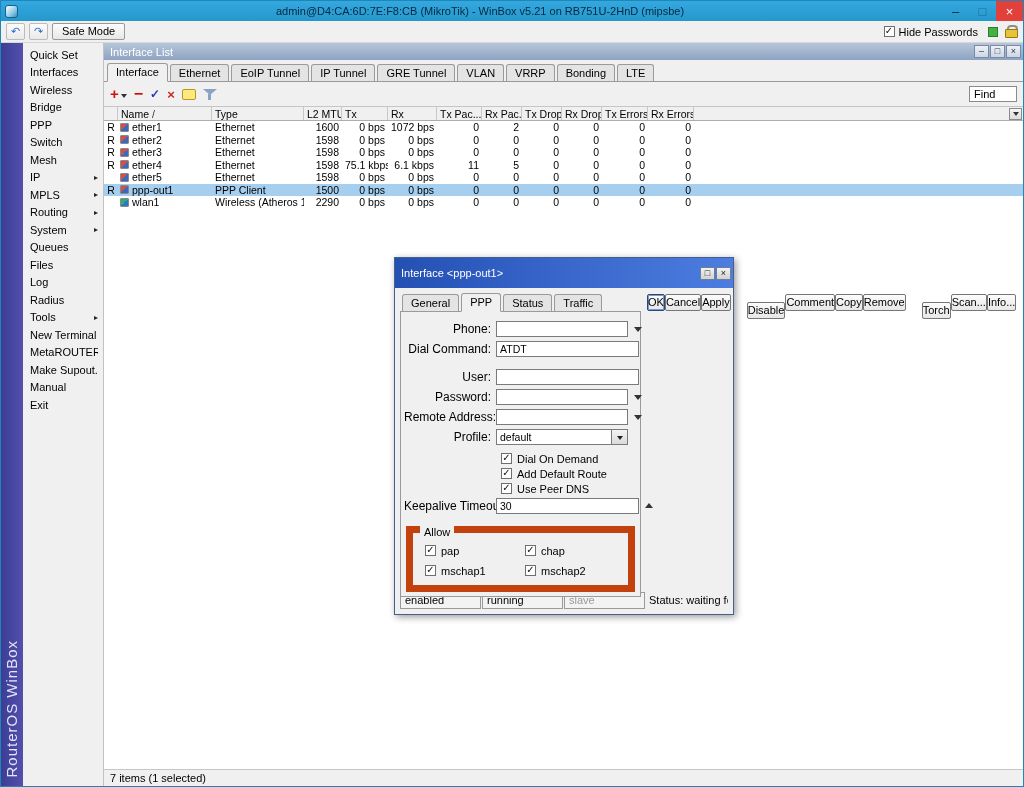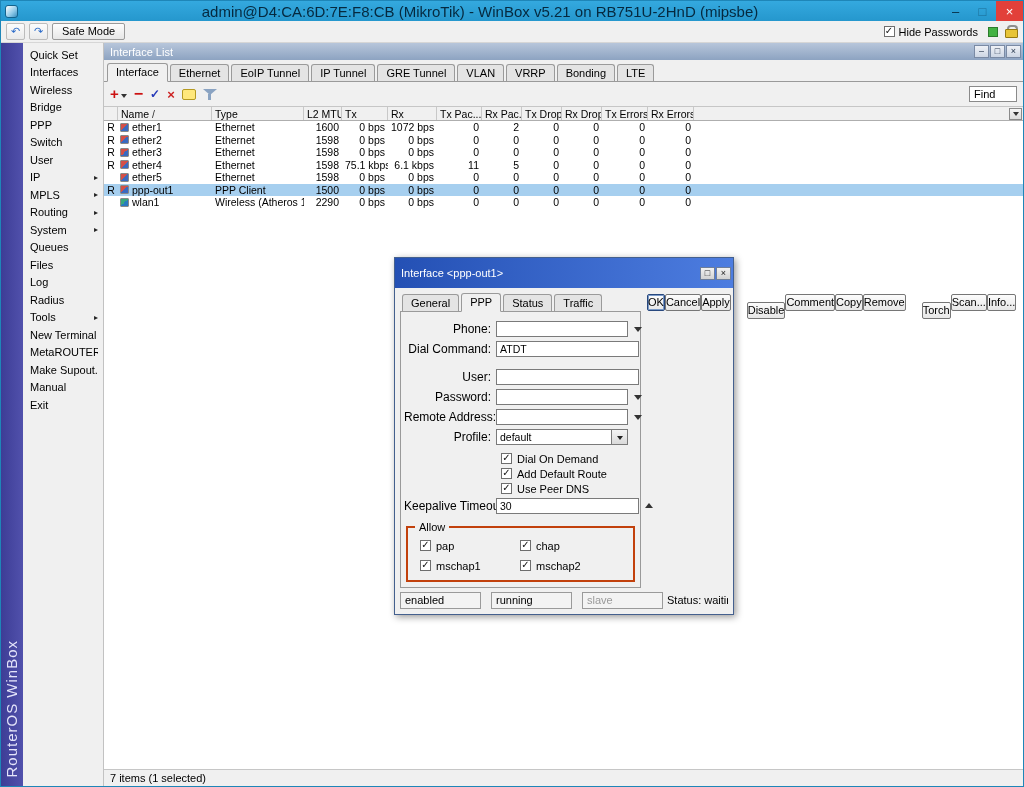--- a/index.html
+++ b/index.html
@@ -3,21 +3,21 @@
 <meta charset="utf-8">
 <style>
   * { margin:0; padding:0; box-sizing:border-box; }
   html,body { width:1024px; height:787px; overflow:hidden; }
   body { font-family:"Liberation Sans", sans-serif; font-size:11px; color:#000; background:#f0f0f0; }
   .app { width:1024px; height:787px; display:flex; flex-direction:column; border:1px solid #1e86b8; background:#f0f0f0; }
 
   
   .titlebar { height:20px; background:linear-gradient(#34a9df,#2597cd); display:flex; align-items:center; padding-left:4px; flex:none; }
   .tb-appicon { width:13px; height:13px; border-radius:3px; background:linear-gradient(135deg,#ffffff,#8ec9e8 60%,#3a8fc0); border:1px solid #14638d; flex:none; }
-  .tb-title { flex:1; text-align:center; color:#05293f; font-size:15px; white-space:nowrap; overflow:hidden; }
+  .tb-title { flex:1; text-align:center; color:#05293f; font-size:11px; white-space:nowrap; overflow:hidden; }
   .tb-btn { width:27px; height:20px; display:flex; align-items:center; justify-content:center; color:#05293f; font-size:13px; cursor:default; }
   .tb-btn.dim { opacity:.45; }
   .tb-close { background:#e2403a; color:#fff; }
 
   
   .toolbar { height:22px; background:#f0f0f0; border-bottom:1px solid #d6d6d6; display:flex; align-items:center; padding:0 5px; gap:4px; flex:none; }
   .nav-btn { width:19px; height:17px; border:1px solid #bcbcbc; border-radius:2px; background:linear-gradient(#fcfcfc,#eaeaea); color:#2a6ac8; font-size:11px; line-height:15px; text-align:center; }
   .safe-mode { height:17px; border:1px solid #9a9a9a; border-radius:2px; background:linear-gradient(#fdfdfd,#e7e7e7); padding:0 9px; line-height:15px; }
   .flex-sp { flex:1; }
   .cb { width:11px; height:11px; border:1px solid #6e6e6e; background:#fff; display:inline-flex; align-items:center; justify-content:center; font-size:10px; line-height:1; flex:none; }
@@ -93,21 +93,21 @@
   .inp { height:16px; border:1px solid #7a7a7a; background:#fff; padding:0 3px; font:inherit; font-size:10.5px; width:132px; }
   .inp.wide { width:146px; }
   .drop-arrow { width:0; height:0; border:4px solid transparent; border-top:5px solid #333; margin:5px 0 0 6px; }
   .up-arrow { width:0; height:0; border:4px solid transparent; border-bottom:5px solid #333; margin:0 0 5px 6px; }
   .combo { display:flex; }
   .combo .inp { width:116px; }
   .combo-btn { width:16px; height:16px; border:1px solid #7a7a7a; border-left:none; background:linear-gradient(#f4f4f4,#dadada); display:flex; align-items:center; justify-content:center; }
   .combo-btn::after { content:""; width:0; height:0; border:3.5px solid transparent; border-top:4.5px solid #222; margin-top:4px; }
   .sp8 { height:8px; } .sp4 { height:4px; }
   .cbrow { display:flex; align-items:center; gap:5px; height:15px; margin-left:97px; }
-  .group { position:relative; border:2px solid #c2410c; margin:10px 2px 0; padding:10px 0 7px 12px; }
+  .group { position:relative; border:7px solid #c2410c; margin:10px 2px 0; padding:10px 0 7px 12px; }
   .group-label { position:absolute; top:-7px; left:7px; background:#f0f0f0; padding:0 4px; }
   .group-grid { display:grid; grid-template-columns:100px 100px; row-gap:5px; }
   .group-grid .cbrow { margin-left:0; }
   .dlg-buttons { width:84px; display:flex; flex-direction:row; flex:none; padding-top:1px; }
   .dbtn { height:17px; border:1px solid #767676; border-radius:2px; background:linear-gradient(#fcfcfc,#e7e7e7); margin-bottom:3px; font:inherit; line-height:15px; text-align:center; white-space:nowrap; }
   .dbtn.default { border-color:#28487e; box-shadow:inset 0 0 0 1px #7a9ac8; }
   .dbtn.gap { margin-top:8px;margin-left:16px; }
   .dlg-status { display:flex; height:17px; margin:2px 5px 5px; gap:1px; flex:none; }
   .scell { width:81px; border:1px solid #9a9a9a; background:#f3f3f3; line-height:15px; padding:0 4px; white-space:nowrap; overflow:hidden; flex:none; }
   .scell.disabled { color:#9a9a9a; }
@@ -163,21 +163,21 @@
 
         <div class="side-item">
           <span class="lbl">PPP</span>
         </div>
 
         <div class="side-item">
           <span class="lbl">Switch</span>
         </div>
 
         <div class="side-item">
-          <span class="lbl">User</span>
+          <span class="lbl">Mesh</span>
         </div>
 
         <div class="side-item has-arrow">
           <span class="lbl">IP</span>
         </div>
 
         <div class="side-item has-arrow">
           <span class="lbl">MPLS</span>
         </div>
 
@@ -561,21 +561,21 @@
 
               <button class="dbtn">Scan...</button>
 
               <button class="dbtn">Info...</button>
 
               <button class="dbtn gap">Simple Mode</button>
             </div>
         </div>
 
         <div class="dlg-status">
-          <div style="display:flex;gap:10px;justify-content:flex-end;">
+          <div style="display:flex;gap:1px;justify-content:flex-end;">
 
               <div class="scell">enabled</div>
 
               <div class="scell">running</div>
 
               <div class="scell disabled">slave</div>
             </div>
           <div class="stext">Status: waiting for pac...</div>
         </div>
       </div>

